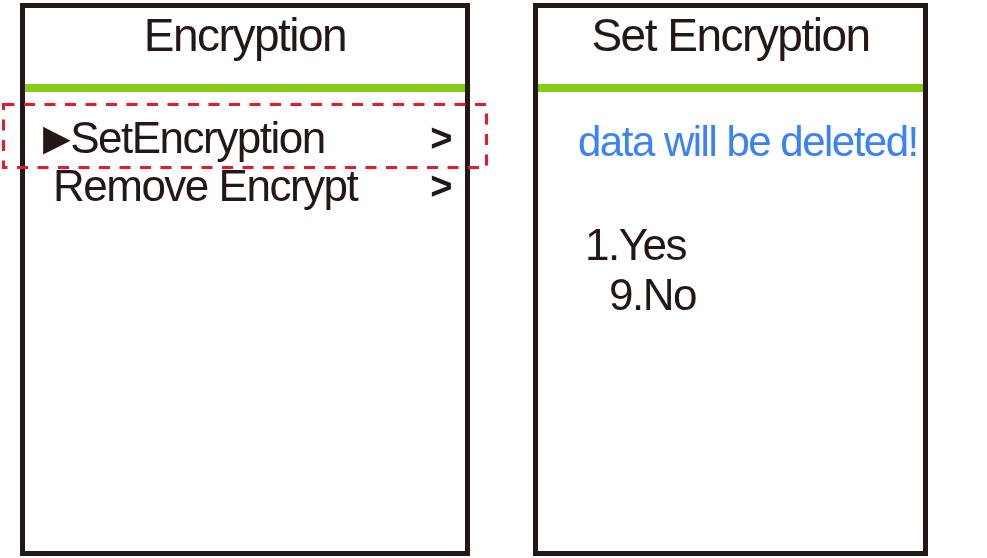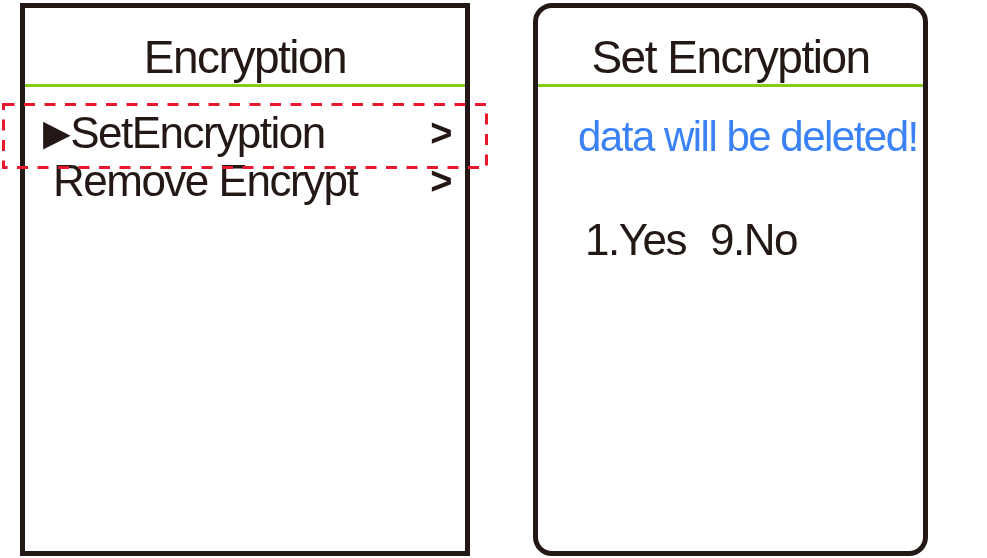--- a/index.html
+++ b/index.html
@@ -17,27 +17,27 @@
   }
   .panel {
     position: absolute;
     top: 3px;
     height: 553px;
     box-sizing: border-box;
     background: #ffffff;
     border: 5px solid #231815;
   }
   .panel-left  { left: 20px;  width: 450px; }
-  .panel-right { left: 533px; width: 395px; border-radius: 19px; }
+  .panel-right { left: 533px; width: 395px; }
 
   .panel-header {
     height: 76px;
-    border-bottom: 3px solid #84cc16;
+    border-bottom: 8px solid #84cc16;
     display: flex;
-    align-items: flex-end;
+    align-items: flex-start;
     justify-content: center;
   }
   .panel-title {
     font-size: 46px;
     letter-spacing: -1.5px;
     color: #231815;
     white-space: pre;
   }
 
   .menu { padding-top: 22px; }
@@ -89,20 +89,21 @@
     color: #3b82f6;
     white-space: pre;
   }
   .options-row {
     display: flex;
     margin: 54px 0 0 47px;
     font-size: 44px;
     letter-spacing: -1.5px;
     color: #231815;
     white-space: pre;
+    flex-direction: column;
   }
   .option + .option { margin-left: 24px; }
 </style>
 </head>
 <body>
 
 <div class="canvas">
 
   <div class="panel panel-left">
     <div class="panel-header">

